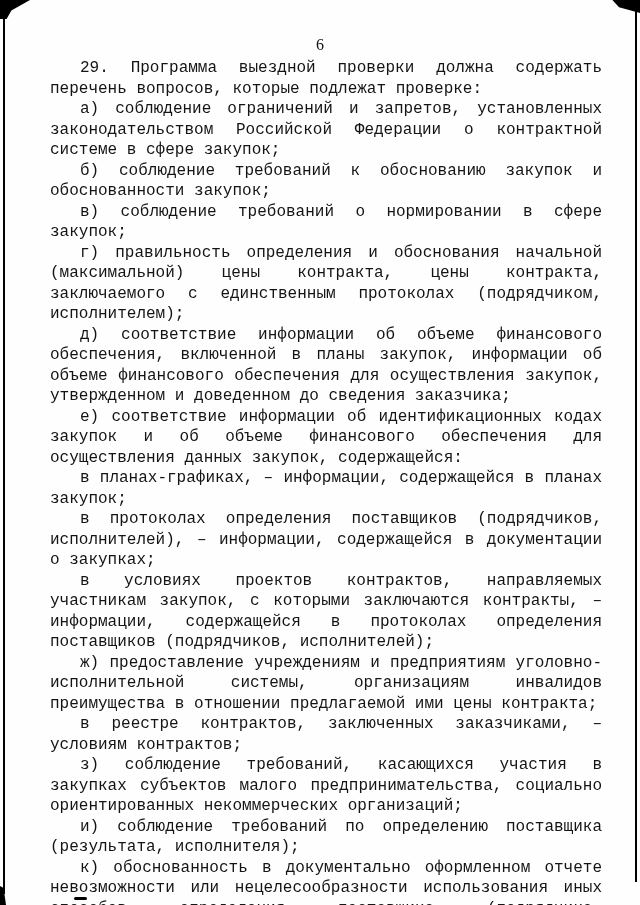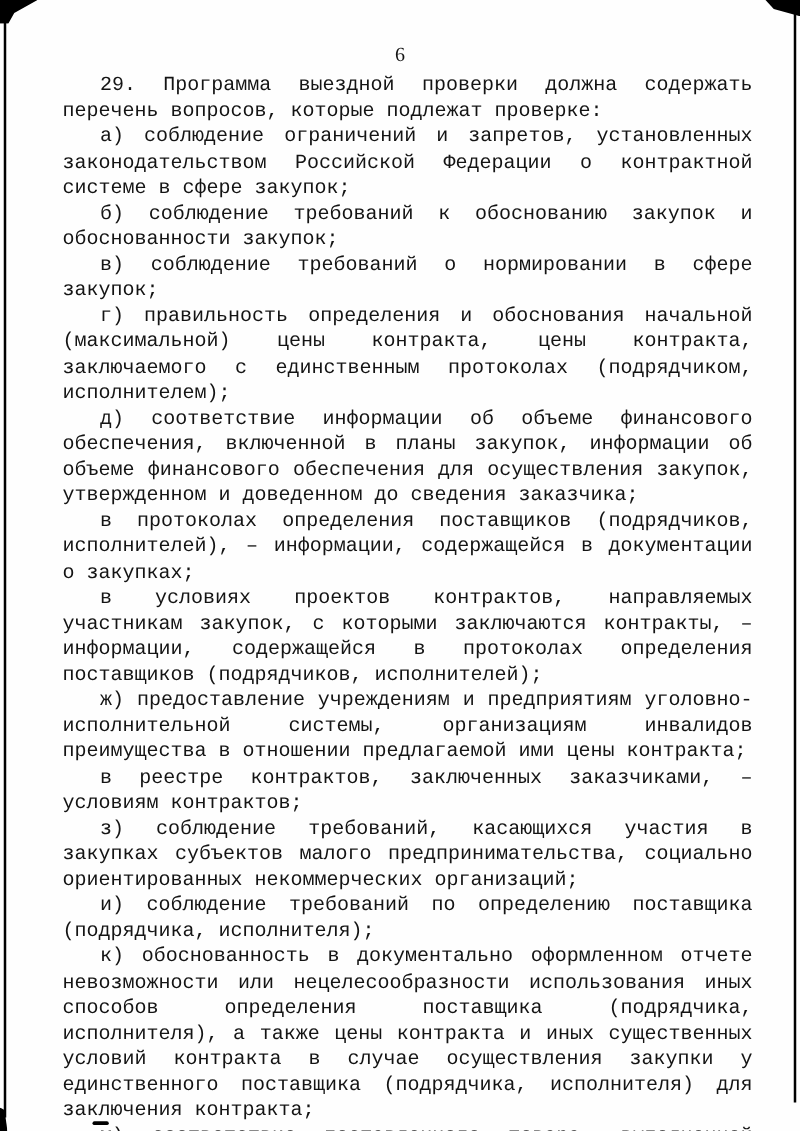--- a/index.html
+++ b/index.html
@@ -77,22 +77,24 @@
 
 <div class="page-number">6</div>
 
 <div class="page-text">
   <p>29. Программа выездной проверки должна содержать перечень вопросов, которые подлежат проверке:</p>
   <p>а) соблюдение ограничений и запретов, установленных законодательством Российской Федерации о контрактной системе в сфере закупок;</p>
   <p>б) соблюдение требований к обоснованию закупок и обоснованности закупок;</p>
   <p>в) соблюдение требований о нормировании в сфере закупок;</p>
   <p>г) правильность определения и обоснования начальной (максимальной) цены контракта, цены контракта, заключаемого с единственным протоколах (подрядчиком, исполнителем);</p>
   <p>д) соответствие информации об объеме финансового обеспечения, включенной в планы закупок, информации об объеме финансового обеспечения для осуществления закупок, утвержденном и доведенном до сведения заказчика;</p>
+  <p>е) соответствие информации об идентификационных кодах закупок и об объеме финансового обеспечения для осуществления данных закупок, содержащейся:</p>
+  <p>в планах-графиках, – информации, содержащейся в планах закупок;</p>
   <p>в протоколах определения поставщиков (подрядчиков, исполнителей), – информации, содержащейся в документации о закупках;</p>
   <p>в условиях проектов контрактов, направляемых участникам закупок, с которыми заключаются контракты, – информации, содержащейся в протоколах определения поставщиков (подрядчиков, исполнителей);</p>
   <p>ж) предоставление учреждениям и предприятиям уголовно-исполнительной системы, организациям инвалидов преимущества в отношении предлагаемой ими цены контракта;</p>
   <p>в реестре контрактов, заключенных заказчиками, – условиям контрактов;</p>
   <p>з) соблюдение требований, касающихся участия в закупках субъектов малого предпринимательства, социально ориентированных некоммерческих организаций;</p>
-  <p>и) соблюдение требований по определению поставщика (подрядчика, исполнителя);</p>
+  <p>и) соблюдение требований по определению поставщика (результата, исполнителя);</p>
   <p>к) обоснованность в документально оформленном отчете невозможности или нецелесообразности использования иных способов определения поставщика (подрядчика, исполнителя), а также цены контракта и иных существенных условий контракта в случае осуществления закупки у единственного поставщика (подрядчика, исполнителя) для заключения контракта;</p>
   <p>м) соответствие поставленного товара, выполненной работы (ее результата) или оказанной услуги условиям контракта;</p>
 
 </div>
 
 </body></html>

